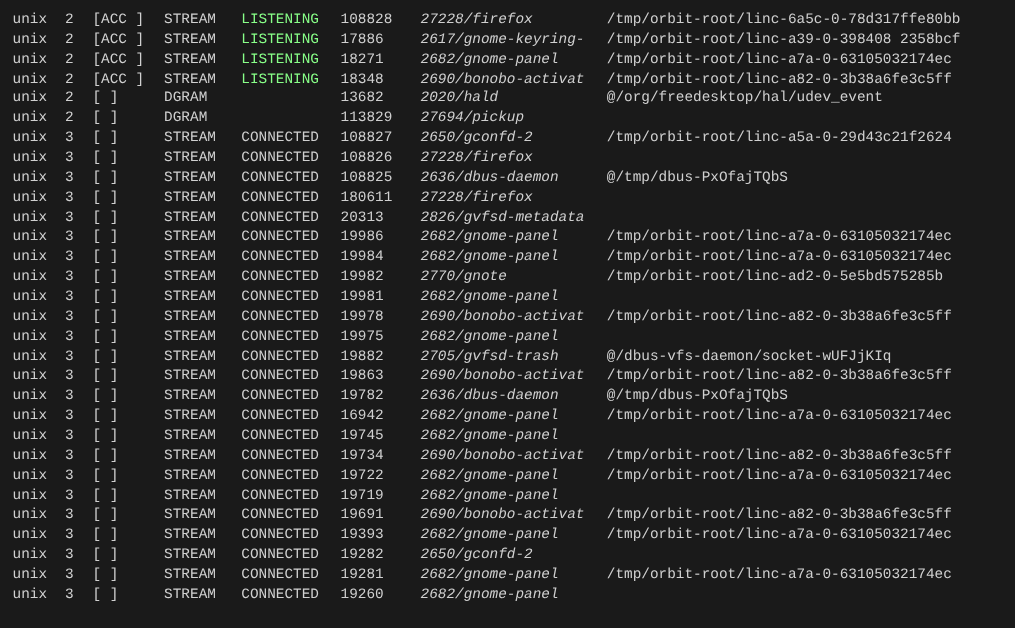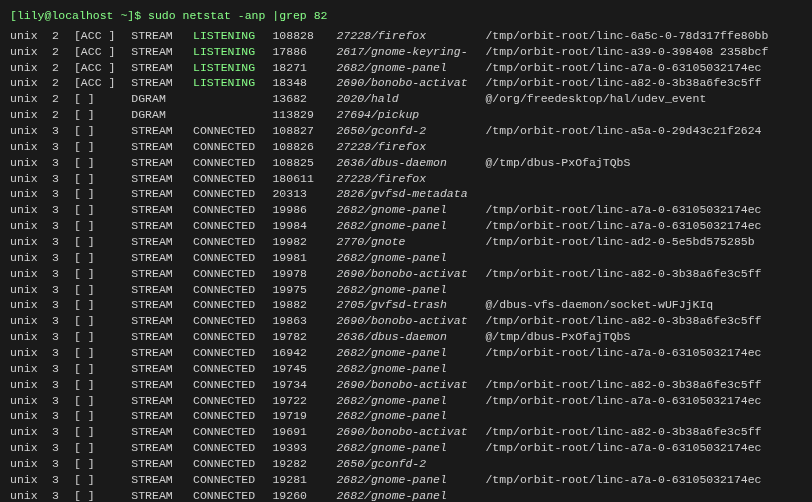--- a/index.html
+++ b/index.html
@@ -42,21 +42,20 @@
     .col-inode { min-width: 58px; color: #d0d0d0; text-align: left; padding-right: 6px;}
     .col-pid { min-width: 100px; color: #d0d0d0; font-style: italic; }
     .col-path { color: #d0d0d0; }
     .state-listening { color: #88ff88; }
     .state-connected { color: #d0d0d0; }
   </style>
 </head>
 <body>
 
 <div class="terminal">
-  <div class="cmd-line">[lily@localhost ~]$ sudo netstat -anp |grep 82</div>
   <table>
     <tbody id="table-body">
     <tr>
           <td class="col-proto">unix</td>
           <td class="col-recv">2</td>
           <td class="col-flags">[ACC ]</td>
           <td class="col-type">STREAM</td>
           <td class="col-state state-listening">LISTENING</td>
           <td class="col-inode">108828</td>
           <td class="col-pid">27228/firefox</td>

